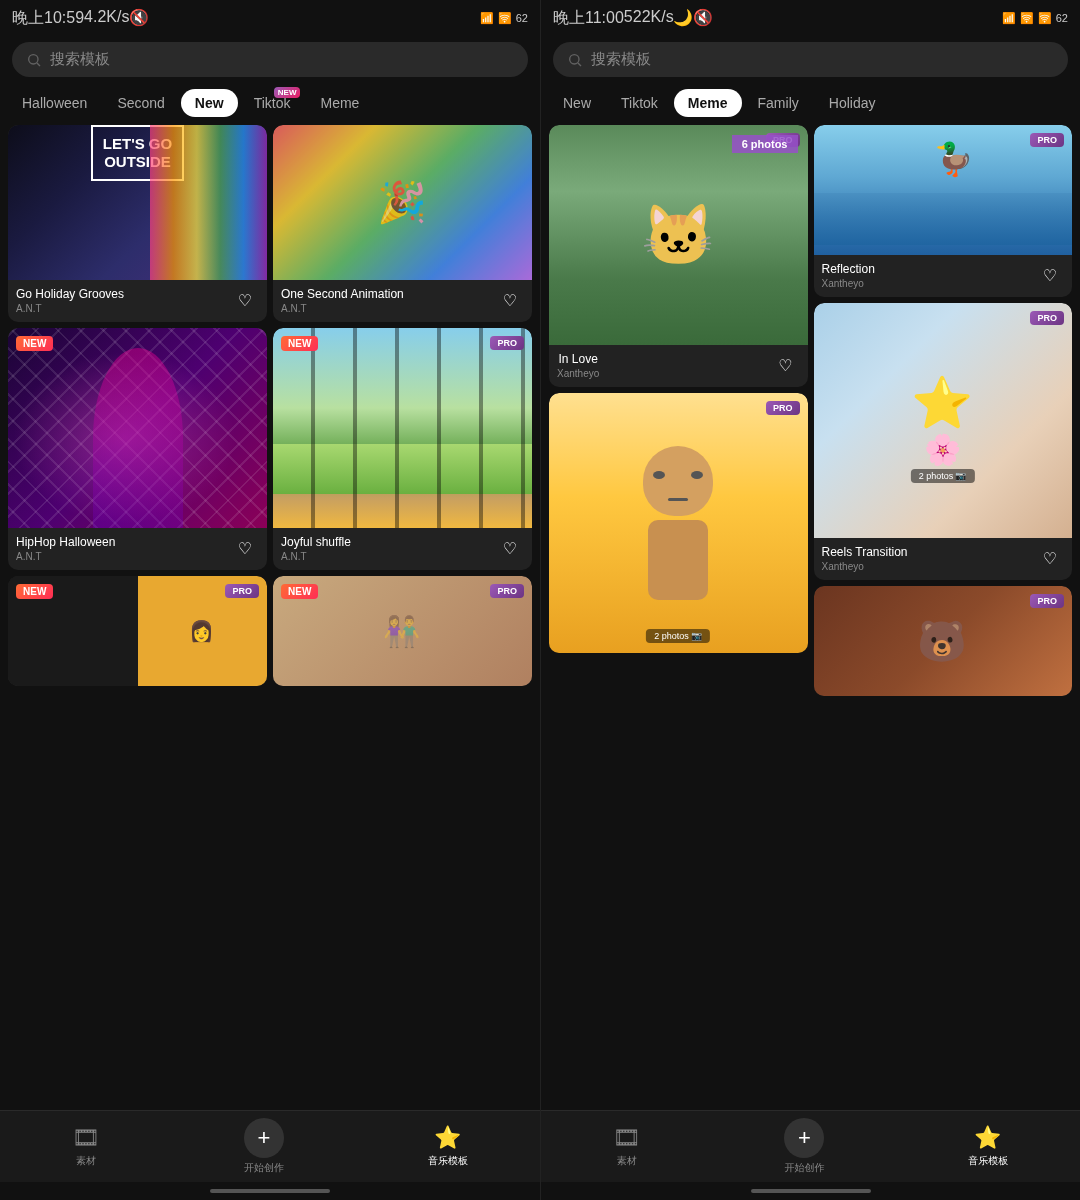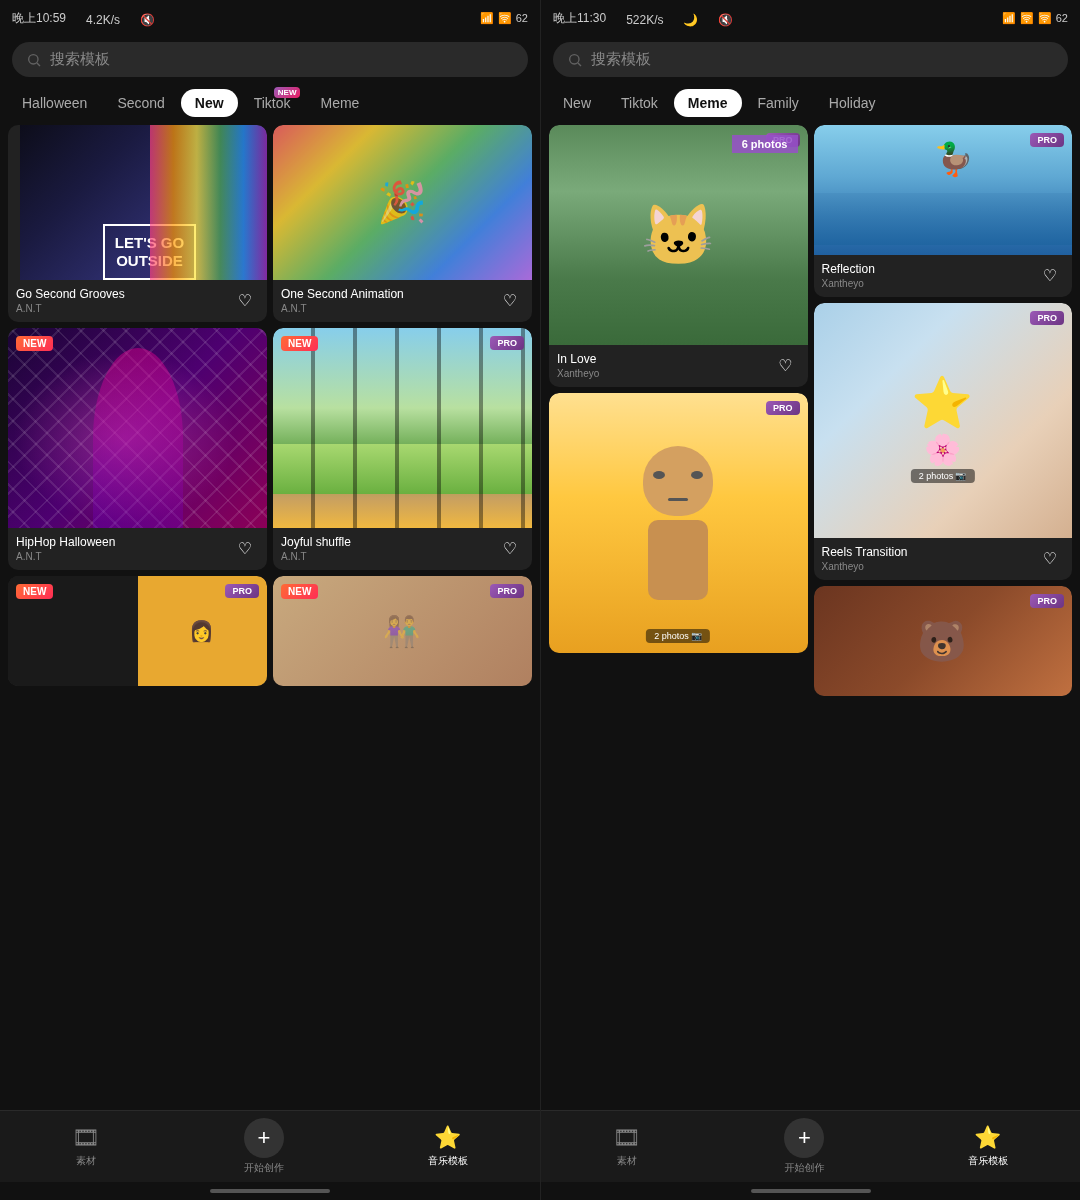--- a/index.html
+++ b/index.html
@@ -27,25 +27,25 @@
     .status-bar {
       height: 36px;
       display: flex;
       align-items: center;
       justify-content: space-between;
       padding: 0 12px;
       background: #111;
       flex-shrink: 0;
     }
     .status-left {
-      font-size: 12px;
+      font-size: 16px;
       color: #ccc;
       display: flex;
-      align-items: flex-end;
-      gap: 20px;
+      align-items: flex-start;
+      gap: 0;
     }
     .status-right {
       display: flex;
       align-items: center;
       gap: 4px;
     }
     .status-right span {
       font-size: 11px;
       color: #ccc;
     }
@@ -138,20 +138,21 @@
     .card-info {
       padding: 6px 8px 8px;
       display: flex;
       align-items: center;
       justify-content: space-between;
     }
     .card-title {
       font-size: 12px;
       color: #fff;
       font-weight: 500;
+      text-align: center;
     }
     .card-author {
       font-size: 10px;
       color: #888;
       margin-top: 2px;
     }
     .heart-btn {
       width: 28px;
       height: 28px;
       display: flex;
@@ -326,31 +327,31 @@
       <span>Meme</span>
     </div>
   </div>
 
   <div class="content-grid">
 
     <div class="grid-col">
 
       <div class="card">
         <div class="card-thumb-inner" style="height:155px;">
-          <div style="width:100%;height:155px;background:linear-gradient(135deg,#0d0d1a 0%,#1a1a40 30%,#2d2d6b 60%,#4a3080 100%);display:flex;align-items:flex-end;justify-content:center;margin-left:12px;">
+          <div style="width:100%;height:155px;background:linear-gradient(135deg,#0d0d1a 0%,#1a1a40 30%,#2d2d6b 60%,#4a3080 100%);display:flex;align-items:flex-start;justify-content:center;">
             <div style="border:2.5px solid #fff;padding:8px 10px;text-align:center;">
               <div style="color:#fff;font-size:15px;font-weight:800;line-height:1.2;">LET'S GO<br>OUTSIDE</div>
             </div>
           </div>
 
           <div style="position:absolute;right:0;top:0;width:45%;height:100%;background:repeating-linear-gradient(90deg,#ff4081,#ff9800,#ffeb3b,#4caf50,#2196f3,#9c27b0);opacity:0.7;"></div>
         </div>
         <div class="card-info">
           <div>
-            <div class="card-title">Go Second Grooves</div>
+            <div class="card-title">Go Holiday Grooves</div>
             <div class="card-author">A.N.T</div>
           </div>
           <div class="heart-btn">♡</div>
         </div>
       </div>
 
       <div class="card">
         <div class="card-thumb-inner" style="height:200px;position:relative;">
           <div style="width:100%;height:200px;background:linear-gradient(135deg,#1a0535,#4d0070,#8b0057);position:relative;overflow:hidden;">
             <div class="diamond-pattern"></div>
@@ -455,21 +456,21 @@
 
   <div class="home-indicator">
     <div class="home-indicator-bar"></div>
   </div>
 </div>
 
 <div class="phone-panel">
 
   <div class="status-bar">
     <div class="status-left">
-      <span>晚上11:30</span>
+      <span>晚上11:00</span>
       <span>522K/s</span>
       <span>🌙</span>
       <span>🔇</span>
     </div>
     <div class="status-right">
       <span>📶</span>
       <span>🛜</span>
       <span>🛜</span>
       <span>62</span>
     </div>

